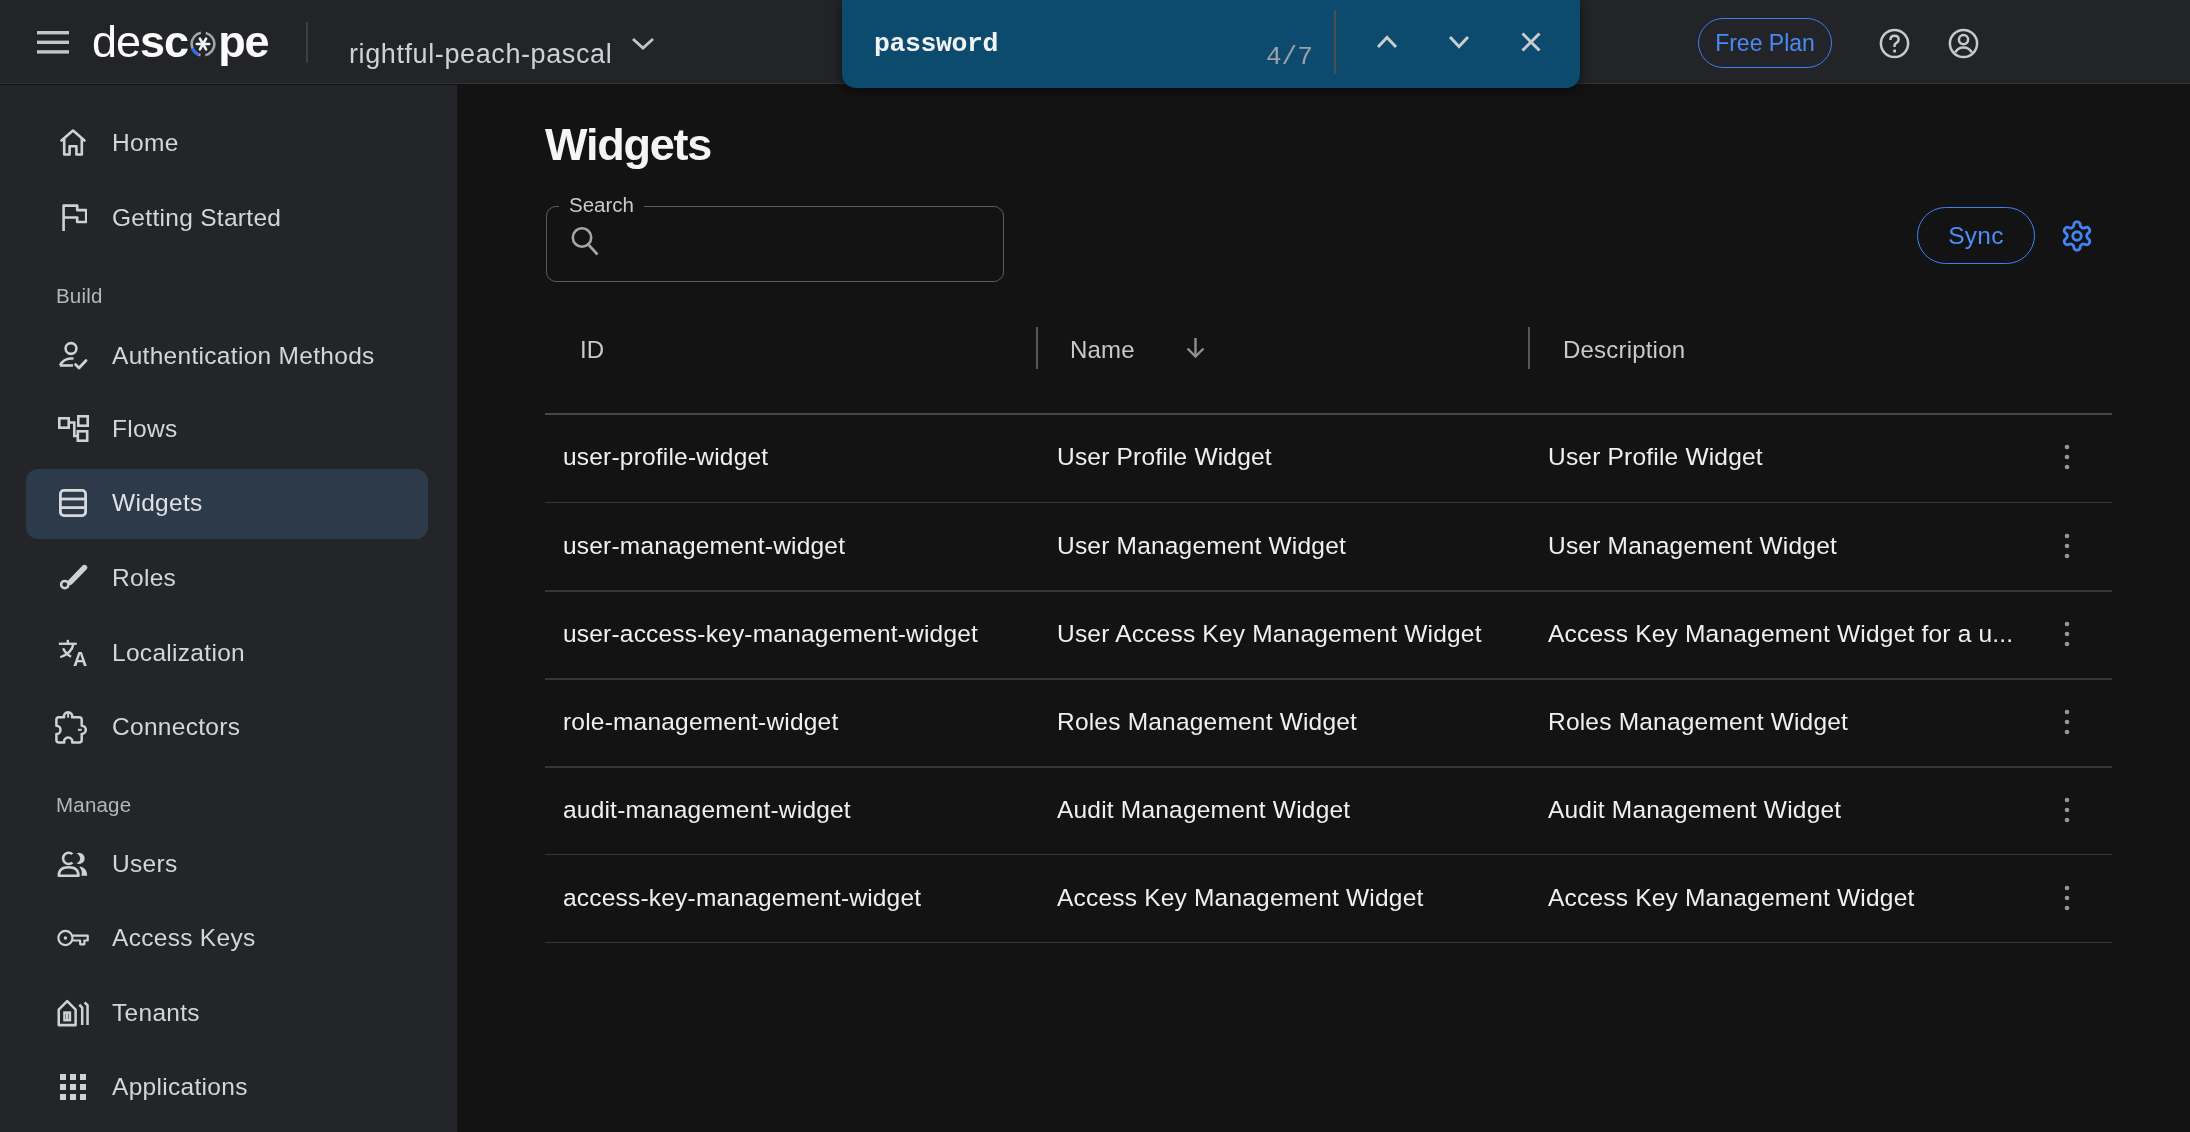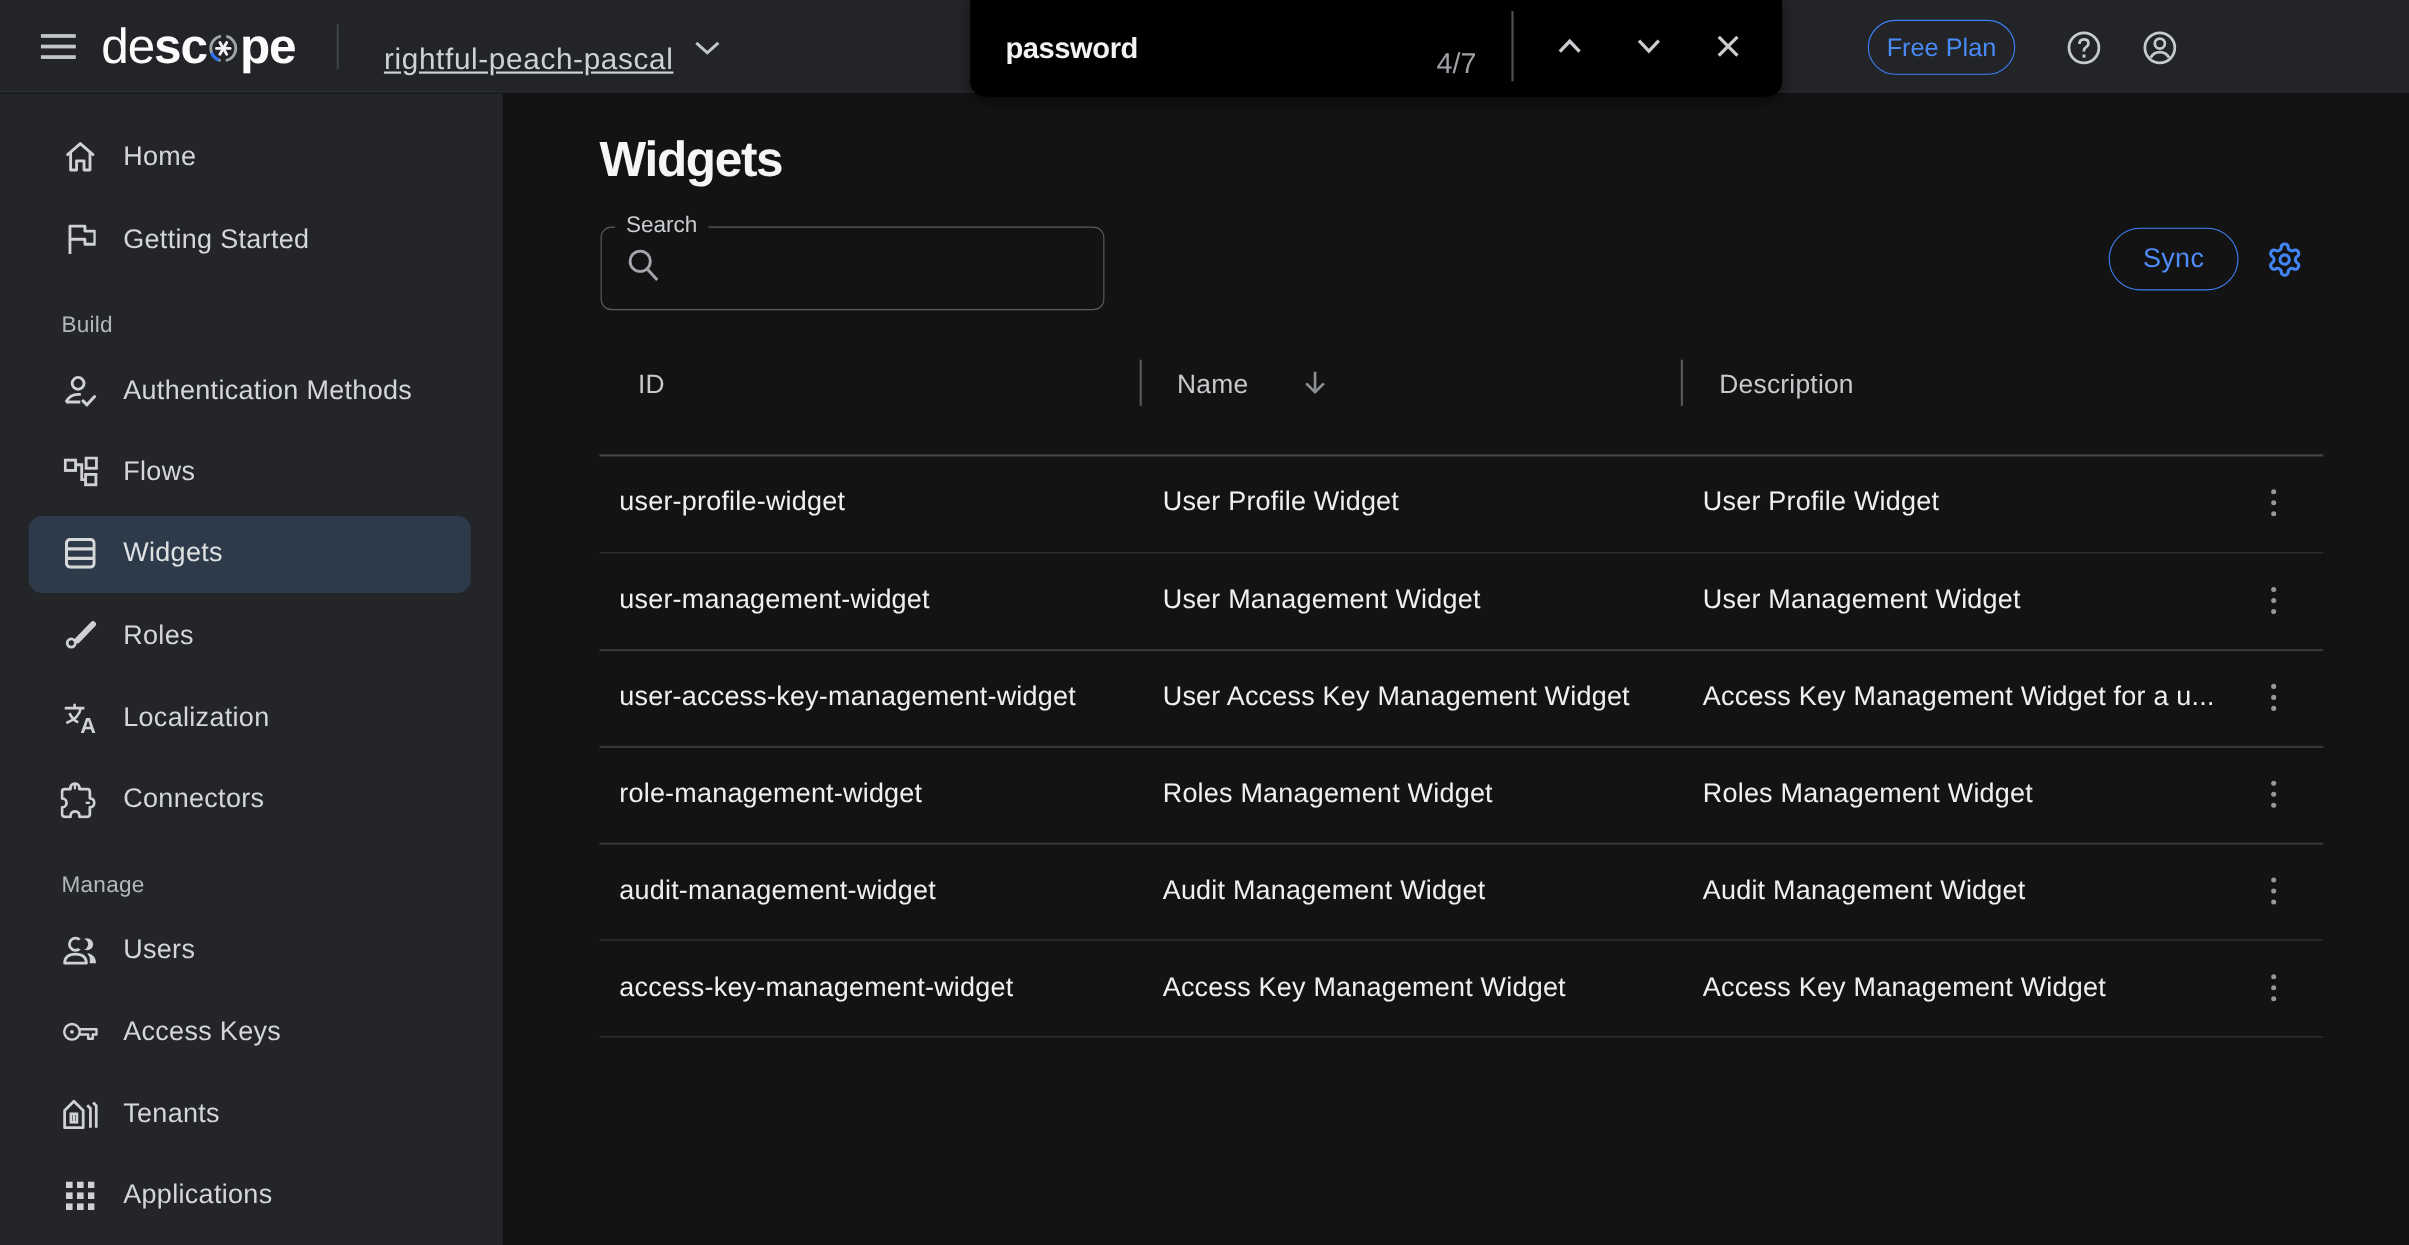--- a/index.html
+++ b/index.html
@@ -1,21 +1,21 @@
 <!DOCTYPE html>
 <html><head>
 <meta charset="utf-8">
 <style>
   * { margin:0; padding:0; box-sizing:border-box; }
   html,body { width:2190px; height:1132px; background:#131314; font-family:"Liberation Sans",sans-serif; overflow:hidden; }
   .abs { position:absolute; }
   
   #hdr { position:absolute; left:0; top:0; width:2190px; height:84px; background:#222428; border-bottom:1px solid #2c313a; z-index:5; }
   #sidebar { position:absolute; left:0; top:85px; width:457px; height:1047px; background:#232528; z-index:1; }
-  #findbar { position:absolute; left:882px; top:0; width:738px; height:88px; background:#000000; border-radius:0 0 14px 14px; box-shadow:0 3px 12px rgba(0,0,0,.55); z-index:10; }
+  #findbar { position:absolute; left:842px; top:0; width:738px; height:88px; background:#0c4a6e; border-radius:0 0 14px 14px; box-shadow:0 3px 12px rgba(0,0,0,.55); z-index:10;font-family:Liberation Mono, monospace; }
   .nav-item { position:absolute; left:0; width:457px; height:74px; display:flex; align-items:center; }
   .nav-item .ic { position:absolute; left:57px; width:32px; height:32px; display:flex; align-items:center; justify-content:center; }
   .nav-item .tx { position:absolute; left:112px; font-size:24.5px; color:#d4d6d8; letter-spacing:.3px; white-space:nowrap; }
   .nav-label { position:absolute; left:56px; font-size:20.5px; color:#b4b7bb; letter-spacing:.2px; }
   .hline { position:absolute; height:1.5px; }
   .vline { position:absolute; width:1.5px; }
   .cell { position:absolute; font-size:24.5px; color:#eff0f1; letter-spacing:.2px; white-space:nowrap; }
   .hcell { position:absolute; font-size:24px; color:#c7cacd; letter-spacing:.2px; }
 </style>
 </head>
@@ -36,21 +36,21 @@
       <path d="M10.1 24.7 A11.4 11.4 0 0 1 3.3 17.9" fill="none" stroke="#2f6ef2" stroke-width="3"></path>
       <g stroke="#f2f3f4" stroke-width="2.6" stroke-linecap="round">
         <line x1="7.8" y1="14" x2="20.2" y2="14"></line>
         <line x1="10.9" y1="8.6" x2="17.1" y2="19.4"></line>
         <line x1="17.1" y1="8.6" x2="10.9" y2="19.4"></line>
       </g>
     </svg>
       <span style="font-weight:700;">pe</span>
   </div>
   <div class="vline" style="left:306px;top:22px;height:41px;background:#3b4047;"></div>
-  <div class="abs" style="left:349px;top:0;height:108px;display:flex;align-items:center;font-size:27px;color:#ced1d5;letter-spacing:.6px;text-decoration:underline;">rightful-peach-pascal</div>
+  <div class="abs" style="left:349px;top:0;height:108px;display:flex;align-items:center;font-size:27px;color:#ced1d5;letter-spacing:.6px;">rightful-peach-pascal</div>
   <svg class="abs" style="left:631px;top:37px" width="24" height="13" viewBox="0 0 24 13">
     <polyline points="2,2 12,11 22,2" fill="none" stroke="#c3c6c9" stroke-width="2.8"></polyline>
   </svg>
 
   <div class="abs" style="left:1698px;top:18px;width:134px;height:50px;border:1.5px solid #3d7ff5;border-radius:25px;display:flex;align-items:center;justify-content:center;color:#4a8af6;font-size:23px;">Free Plan</div>
 
   <svg class="abs" style="left:1879px;top:28px" width="31" height="31" viewBox="0 0 31 31">
     <circle cx="15.5" cy="15.5" r="13.6" fill="none" stroke="#c6c9cd" stroke-width="2.5"></circle>
     <path d="M11.4 12.1 q0-4.3 4.1-4.3 q4.1 0 4.1 3.6 q0 2.2-2.1 3.4 q-2 1.1-2 2.9 l0 1.2" fill="none" stroke="#c6c9cd" stroke-width="2.5"></path>
     <rect x="14.2" y="21.6" width="2.8" height="2.8" fill="#c6c9cd"></rect>

